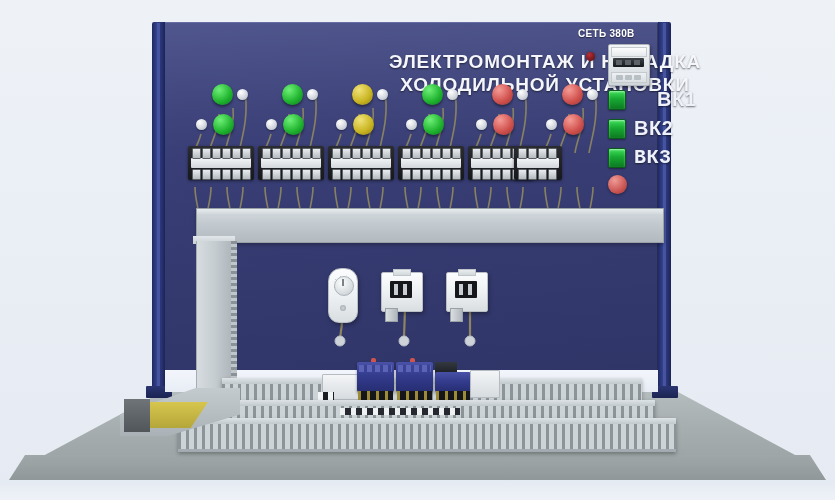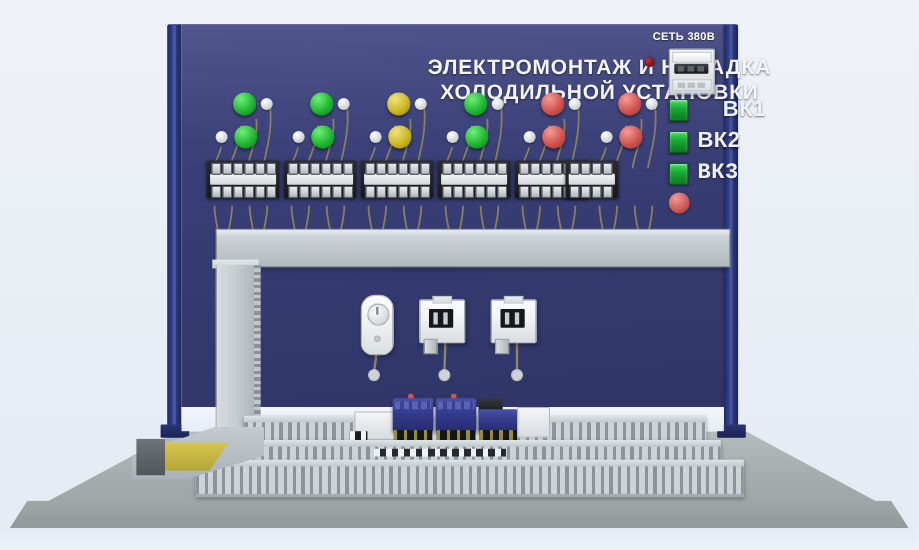--- a/index.html
+++ b/index.html
@@ -53,21 +53,21 @@
     background:linear-gradient(180deg,#f2f5fb,#e8edf5);}
 
   
   .title{
     position:absolute;left:165px;top:28px;width:430px;text-align:center;
     color:#f4f6fc;font-weight:bold;font-size:19px;letter-spacing:.8px;
     line-height:23px;text-shadow:0 1px 2px rgba(0,0,0,.55);
   }
 
   
-  .mains-label{position:absolute;left:578px;top:28px;width:72px;text-align:right;
+  .mains-label{position:absolute;left:578px;top:28px;width:72px;text-align:left;
     color:#fff;font-size:10px;font-weight:bold;letter-spacing:.3px;
     text-shadow:0 1px 1px rgba(0,0,0,.5);}
   .mains-led{position:absolute;left:586px;top:52px;width:9px;height:9px;border-radius:50%;
     background:radial-gradient(circle at 35% 30%,#b8323a,#6d1318 75%);
     box-shadow:0 0 3px rgba(0,0,0,.4);}
   
   .breaker{position:absolute;left:608px;top:44px;width:40px;height:40px;
     background:linear-gradient(180deg,#f3f5f6 0%,#e3e7ea 50%,#cfd5d9 100%);
     border:1px solid #aeb5bb;border-radius:2px;box-shadow:1px 2px 3px rgba(0,0,0,.32);}
   .breaker-top{position:absolute;left:2px;top:2px;width:34px;height:8px;

